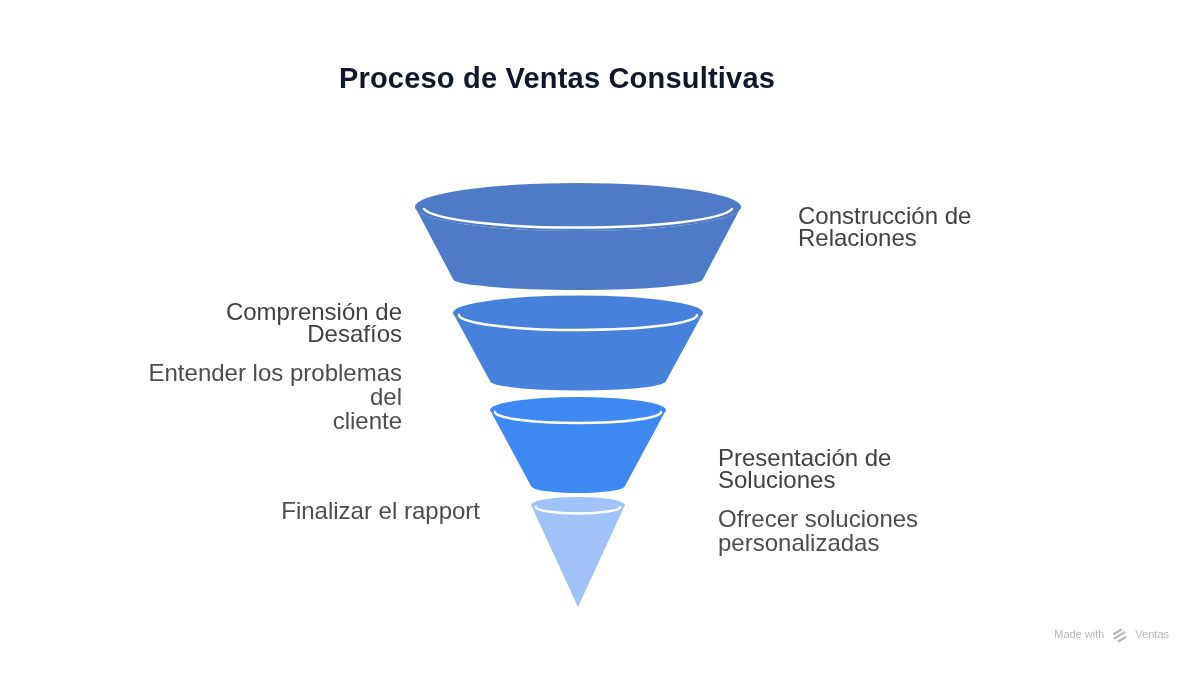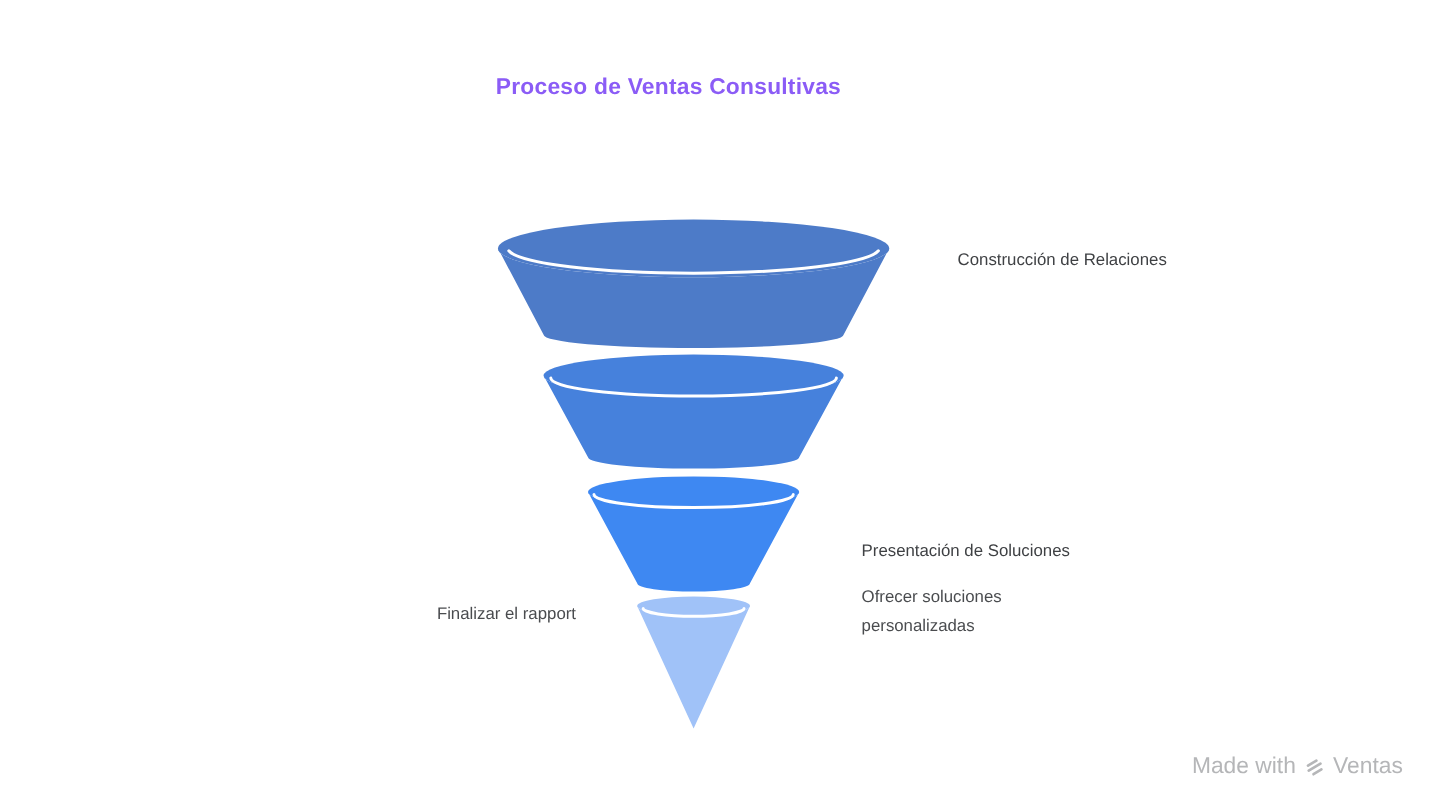--- a/index.html
+++ b/index.html
@@ -9,50 +9,50 @@
     background:#ffffff;
     overflow:hidden;
     font-family:"Liberation Sans","DejaVu Sans",sans-serif;
     color:#46484b;
   }
   .diagram-title{
     position:absolute;
     left:157px;top:62px;width:800px;
     margin:0;
     text-align:center;
-    font-size:19px;
+    font-size:29px;
     font-weight:700;
-    color:#8b5cf6;
+    color:#0f172a;
     letter-spacing:.2px;
   }
   .funnel-svg{position:absolute;left:0;top:0;}
   .shine{fill:none;stroke:#ffffff;stroke-width:2.5px;stroke-linecap:round;}
-  .stage-label{position:absolute;font-size:14px;}
+  .stage-label{position:absolute;font-size:24px;}
   .stage-label .stage-name{
     margin:0 0 16px 0;
     line-height:22px;
     color:#3f4144;
   }
   .stage-label .stage-desc{
     margin:0;
     line-height:24px;
     color:#4a4c4f;
     white-space:pre-line;
   }
   .stage-label.side-right{text-align:left;}
   .stage-label.side-left{text-align:right;}
   .label-1{left:798px;top:205px;width:230px;}
   .label-2{right:798px;top:301px;width:260px;}
   .label-3{left:718px;top:404px;width:250px;margin-top:43px;}
   .label-4{right:720px;top:499px;width:240px;}
   .watermark{
     position:absolute;
     right:31px;top:628px;
-    display:flex;align-items:center;gap:7px;
-    font-size:19px;
+    display:flex;gap:7px;
+    font-size:11px;
     color:#b5b6b8;
     text-decoration:none;
   }
   .watermark .napkin-logo{display:block;}
 </style>
 </head>
 <body>
 
 <div class="canvas">
 
@@ -82,20 +82,25 @@
       <path d="M 531,505 L 578,607 L 625,505 A 47,8 0 0 1 531,505 Z" fill="#a0c2f8"></path>
       <ellipse cx="578" cy="505" rx="47" ry="8" fill="#a0c2f8"></ellipse>
       <path class="shine" d="M 536,507 A 42,6.5 0 0 0 620,507"></path>
     </g>
   </svg>
 
   <div class="stage-label side-right label-1">
     <p class="stage-name">Construcción de Relaciones</p>
   </div>
 
+  <div class="stage-label side-left label-2">
+    <p class="stage-name">Comprensión de Desafíos</p>
+    <p class="stage-desc">Entender los problemas del
+cliente</p>
+  </div>
 
   <div class="stage-label side-right label-3">
     <p class="stage-name">Presentación de Soluciones</p>
     <p class="stage-desc">Ofrecer soluciones
 personalizadas</p>
   </div>
 
   <div class="stage-label side-left label-4">
     <p class="stage-desc">Finalizar el rapport</p>
   </div>

